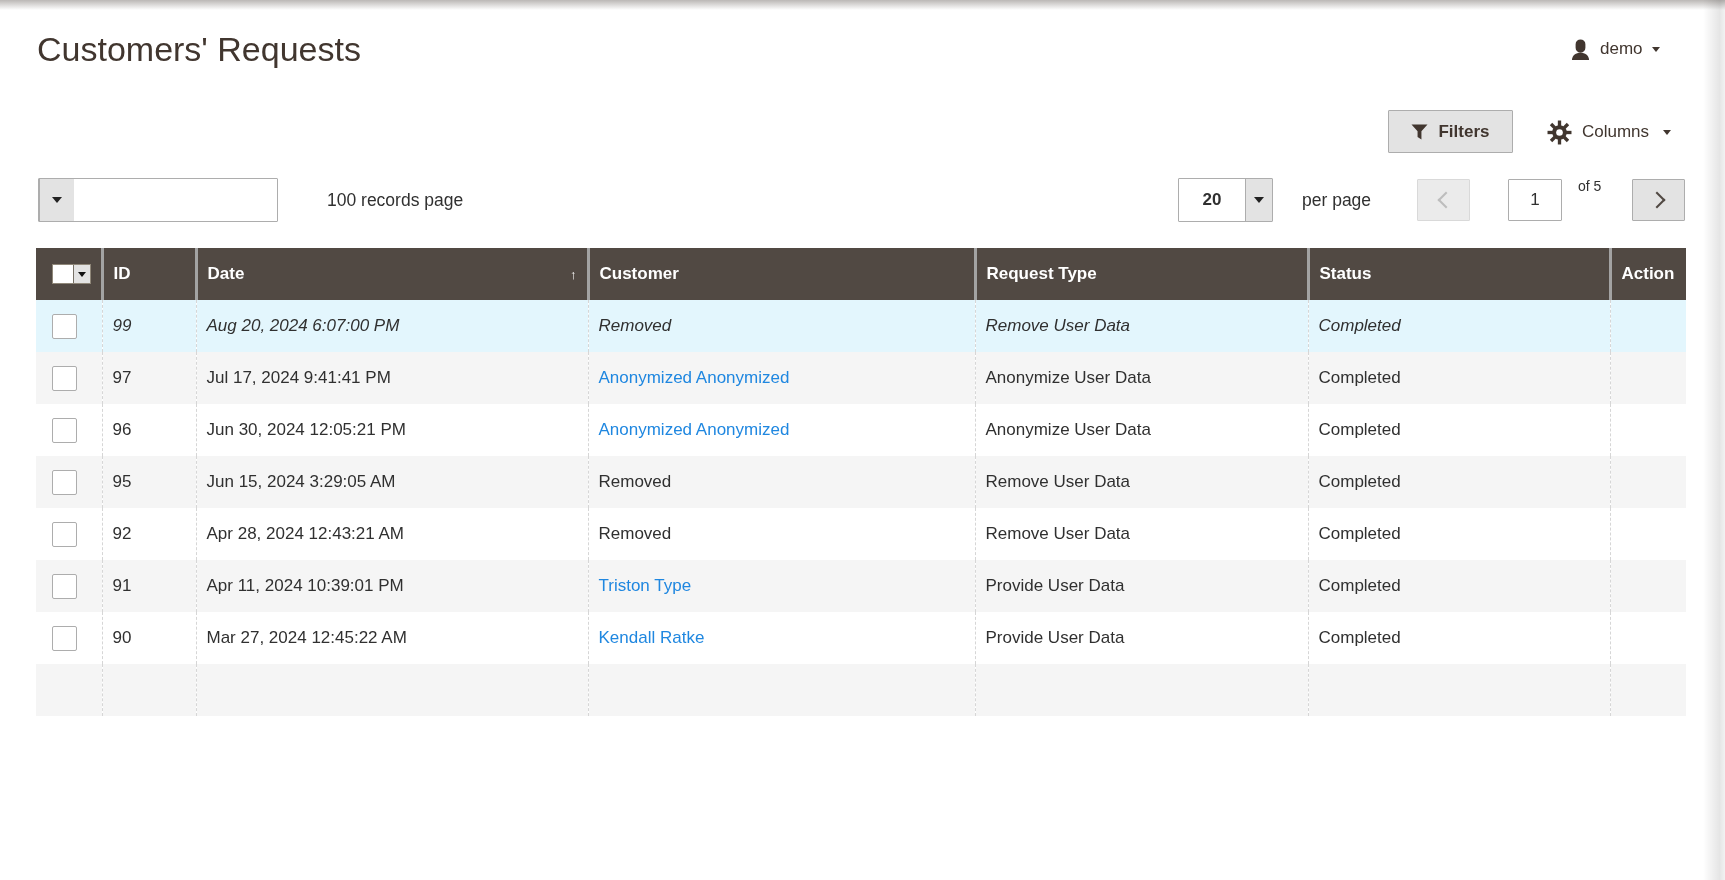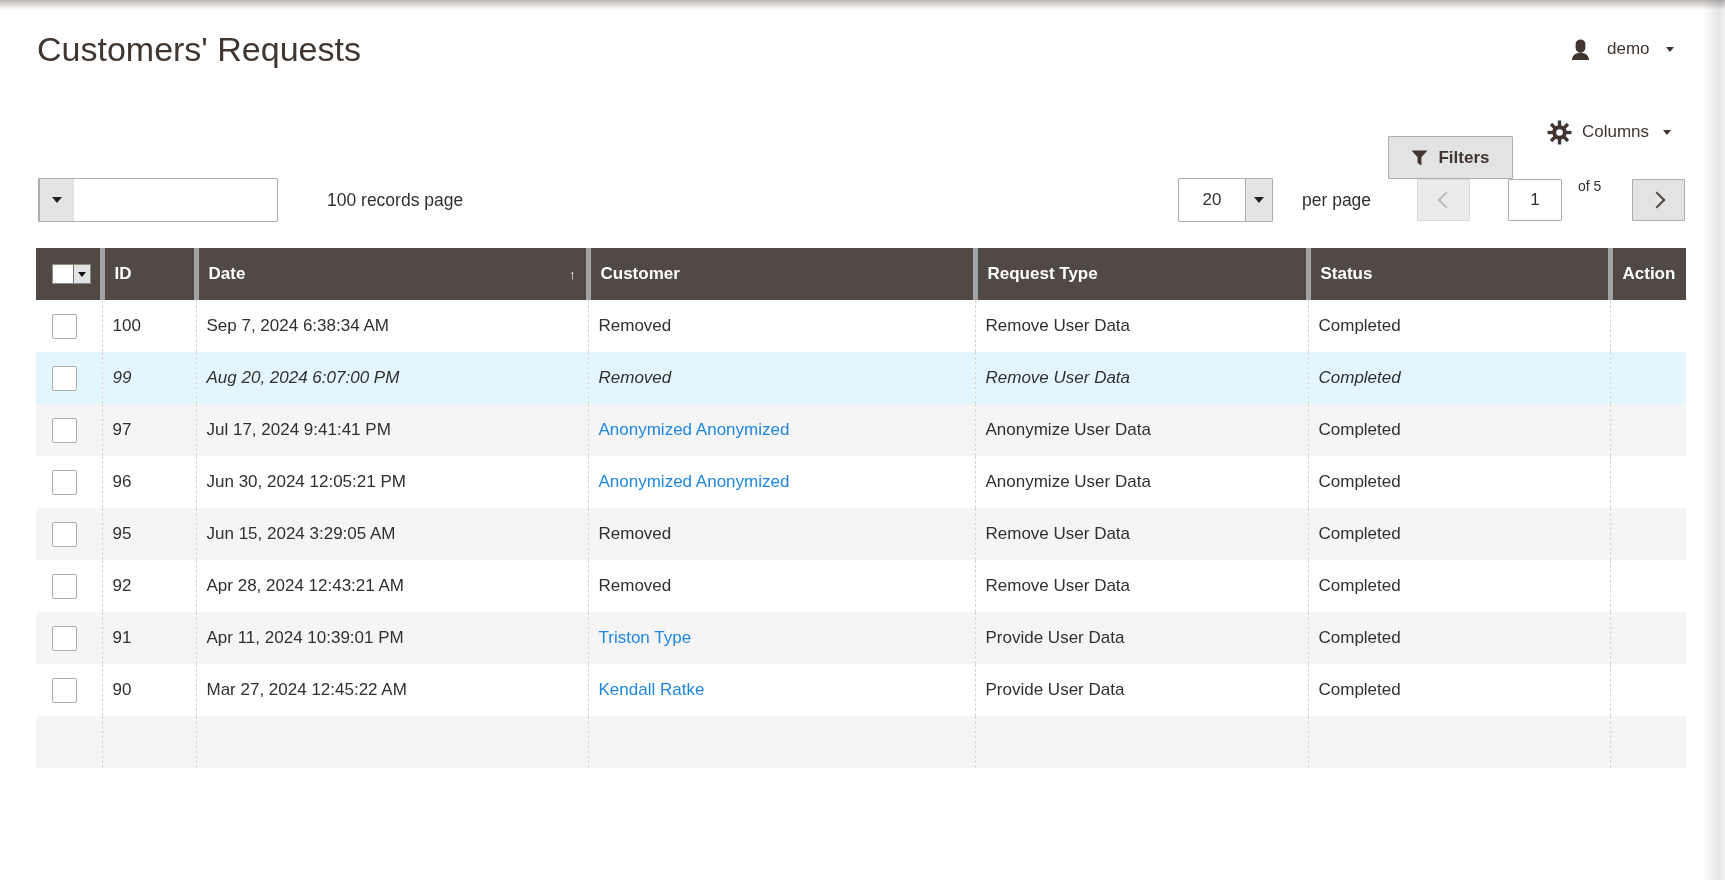--- a/index.html
+++ b/index.html
@@ -13,60 +13,60 @@
     width:1725px;height:880px;overflow:hidden;position:relative;background:#fff;
     font-family:"Liberation Sans","DejaVu Sans",sans-serif;color:var(--text-body);
   }
   .top-shadow{position:absolute;top:0;left:0;width:100%;height:10px;
     background:linear-gradient(to bottom,rgba(60,50,44,0.35),rgba(60,50,44,0));pointer-events:none;z-index:5;}
   .right-shadow{position:absolute;top:0;right:0;width:22px;height:100%;
     background:linear-gradient(to right,rgba(0,0,0,0),rgba(0,0,0,0.10) 75%,rgba(0,0,0,0.05));pointer-events:none;z-index:5;}
 
   .page-title{position:absolute;left:37px;top:30px;margin:0;font-size:34px;font-weight:400;color:var(--text-dark);}
 
-  .user-menu{position:absolute;left:1570px;top:36px;height:26px;display:flex;align-items:center;gap:16px;cursor:pointer;color:var(--text-dark);font-size:17px;}
+  .user-menu{position:absolute;left:1570px;top:36px;height:26px;display:flex;align-items:center;gap:9px;cursor:pointer;color:var(--text-dark);font-size:17px;}
   .user-menu svg{display:block;}
 
   .caret-down{display:inline-block;width:0;height:0;border-left:5px solid transparent;border-right:5px solid transparent;border-top:6px solid currentColor;}
   .caret-down.small{border-left-width:4px;border-right-width:4px;border-top-width:5px;}
 
   .btn-filters{position:absolute;left:1388px;top:110px;width:125px;height:43px;
     background:var(--button-bg);border:1px solid var(--button-border);border-radius:1px;
     display:flex;align-items:center;justify-content:center;gap:10px;
-    font-family:inherit;font-size:17px;font-weight:700;color:var(--text-dark);cursor:pointer;margin-top:26px;}
+    font-family:inherit;font-size:17px;font-weight:700;color:var(--text-dark);cursor:pointer;}
   .columns-control{position:absolute;left:1547px;top:118px;height:28px;display:flex;align-items:center;gap:10px;
     font-size:17px;color:var(--text-dark);cursor:pointer;}
 
   .select-box{position:absolute;height:44px;background:#fff;border:1px solid var(--button-border);border-radius:1px;display:flex;cursor:pointer;}
   .select-box .sel-label{flex:1;display:flex;align-items:center;font-size:17px;color:var(--text-body);}
   .select-box .sel-caret{background:var(--button-bg);border-left:1px solid var(--button-border);display:flex;align-items:center;justify-content:center;color:#222;}
   .actions-select{left:38px;top:178px;width:240px;}
   .actions-select .sel-label{padding-left:14px;}
   .actions-select .sel-caret{width:35px;}
-  .perpage-select{left:1178px;top:178px;width:95px;}
+  .perpage-select{left:1178px;top:178px;width:95px;font-weight:bold;}
   .perpage-select .sel-label{justify-content:center;}
   .perpage-select .sel-caret{width:27px;}
 
   .records-found{position:absolute;left:327px;top:178px;height:44px;display:flex;align-items:center;font-size:17.5px;color:var(--text-body);}
   .perpage-label{position:absolute;left:1302px;top:178px;height:44px;display:flex;align-items:center;font-size:17.5px;color:var(--text-body);}
 
   .nav-btn{position:absolute;top:179px;width:53px;height:42px;border-radius:1px;display:flex;align-items:center;justify-content:center;cursor:pointer;}
   .nav-btn.prev{left:1417px;background:#ebebeb;border:1px solid #d9d9d9;cursor:default;}
   .nav-btn.next{left:1632px;background:var(--button-bg);border:1px solid var(--button-border);}
   .chev{width:12px;height:12px;display:inline-block;}
   .chev.left{border-left:2px solid #bdbdbd;border-bottom:2px solid #bdbdbd;transform:rotate(45deg);margin-left:4px;}
   .chev.right{border-left:2px solid var(--header-bg);border-bottom:2px solid var(--header-bg);transform:rotate(225deg);margin-right:4px;}
   .page-input{position:absolute;left:1508px;top:179px;width:54px;height:42px;border:1px solid var(--button-border);border-radius:1px;
     text-align:center;font-family:inherit;font-size:17px;color:var(--text-body);padding:0;}
   .of-pages{position:absolute;left:1578px;top:165px;height:42px;display:flex;align-items:center;font-size:14px;color:var(--text-body);}
 
   .table-wrap{position:absolute;left:36px;top:248px;width:1650px;height:632px;overflow:hidden;}
   table.data-grid{width:1650px;border-collapse:collapse;table-layout:fixed;}
   .data-grid th{background:var(--header-bg);color:var(--header-text);font-size:17px;font-weight:700;text-align:left;
-    height:52px;padding:0 10px;border-left:5px solid #a3a3a3;position:relative;cursor:pointer;}
+    height:52px;padding:0 10px;border-left:3px solid #a3a3a3;position:relative;cursor:pointer;}
   .data-grid th:first-child{border-left:none;cursor:default;}
   .data-grid td{height:52px;padding:0 10px;font-size:17px;color:var(--text-body);border-left:1px dashed #d6d6d6;vertical-align:middle;
     overflow:hidden;white-space:nowrap;}
   .data-grid td:first-child{border-left:none;}
   tr.row-stripe td{background:var(--row-stripe);}
   tr.row-hover td{background:var(--row-highlight);font-style:italic;}
   .sort-arrow{position:absolute;right:10px;top:50%;transform:translateY(-50%);font-size:13px;font-weight:400;}
 
   .select-all{display:flex;width:39px;height:20px;margin-left:6px;border:1px solid #8f8779;cursor:pointer;}
   .sa-box{width:20px;background:#fff;}
@@ -176,29 +176,20 @@
           <span>Date</span>
           <span class="sort-arrow">↑</span>
         </th>
         <th><span>Customer</span></th>
         <th><span>Request Type</span></th>
         <th><span>Status</span></th>
         <th><span>Action</span></th>
       </tr>
     </thead>
     <tbody>
-        <tr class="">
-          <td><span class="row-checkbox"></span></td>
-          <td>100</td>
-          <td>Sep 7, 2024 6:38:34 AM</td>
-          <td>Removed</td>
-          <td>Remove User Data</td>
-          <td>Completed</td>
-          <td></td>
-        </tr>
         <tr class="row-hover">
           <td><span class="row-checkbox"></span></td>
           <td>99</td>
           <td>Aug 20, 2024 6:07:00 PM</td>
           <td>Removed</td>
           <td>Remove User Data</td>
           <td>Completed</td>
           <td></td>
         </tr>
         <tr class="row-stripe">

